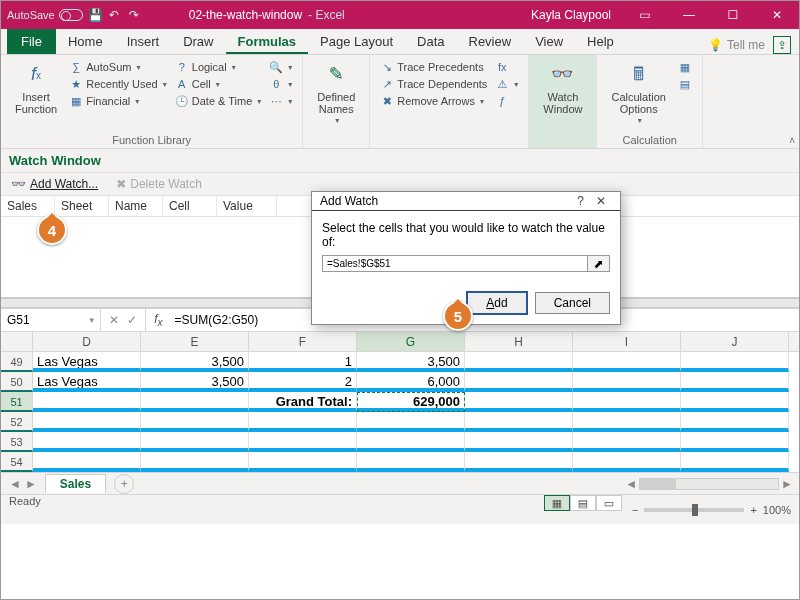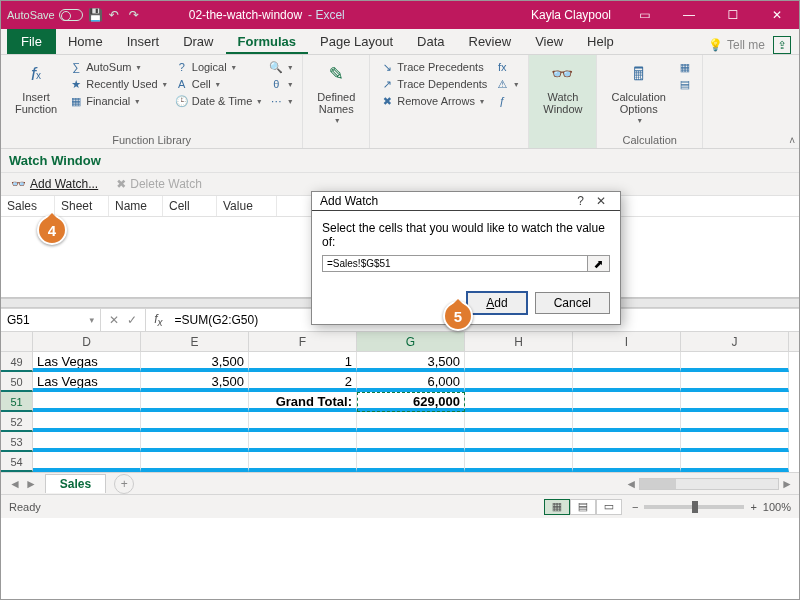--- a/index.html
+++ b/index.html
@@ -79,21 +79,21 @@
   
   .sheettabs { height:22px; background:#f3f2f1; border-top:1px solid #d6d6d6; display:flex; align-items:center; font-size:12px;}
   .sheettabs .nav{display:flex;gap:4px;padding:0 8px;color:#888;}
   .sheettabs .stab{padding:2px 14px; background:#fff; border:1px solid #ccc; border-bottom:none; font-weight:600; color:#0a6b3d;}
   .sheettabs .add{width:20px;height:20px;border:1px solid #ccc;border-radius:50%;margin-left:8px;display:flex;align-items:center;justify-content:center;color:#888;line-height:1;}
   .sheettabs .scroll{margin-left:auto;padding:0 6px;color:#888; display:flex; align-items:center; gap:2px;}
   .sheettabs .track{width:140px;height:12px;background:#e8e8e8;border:1px solid #ccc;position:relative;}
   .sheettabs .thumb{position:absolute;left:0;top:0;width:36px;height:10px;background:#cfcfcf;}
 
   
-  .status { height:24px; background:#f3f2f1; border-top:1px solid #d6d6d6; display:flex; align-items:center; font-size:11px; color:#555; padding:0 8px; gap:10px;}
+  .status { height:30px; background:#f3f2f1; border-top:1px solid #d6d6d6; display:flex; font-size:11px; color:#555; padding:0 8px; gap:10px;}
   .status .viewbtns{margin-left:auto;display:flex;gap:0;}
   .status .vb{width:26px;height:16px;border:1px solid #ccc;display:flex;align-items:center;justify-content:center;background:#fff;}
   .status .vb.active{background:#d5e3d5;border-color:#0a6b3d;}
   .status .zoom{display:flex;align-items:center;gap:6px;}
   .status .slider{width:100px;height:4px;background:#ccc;position:relative;}
   .status .slider .h{width:6px;height:12px;background:#666;position:absolute;left:48px;top:-4px;}
 
   
   .dialog { position:absolute; left:310px; top:190px; width:310px; background:#fff; border:1px solid #888; box-shadow:3px 3px 12px rgba(0,0,0,0.3); font-size:12px;}
   .dialog .dtitle{background:#fff;border-bottom:1px solid #404040;padding:2px 8px;display:flex;align-items:flex-end;}

